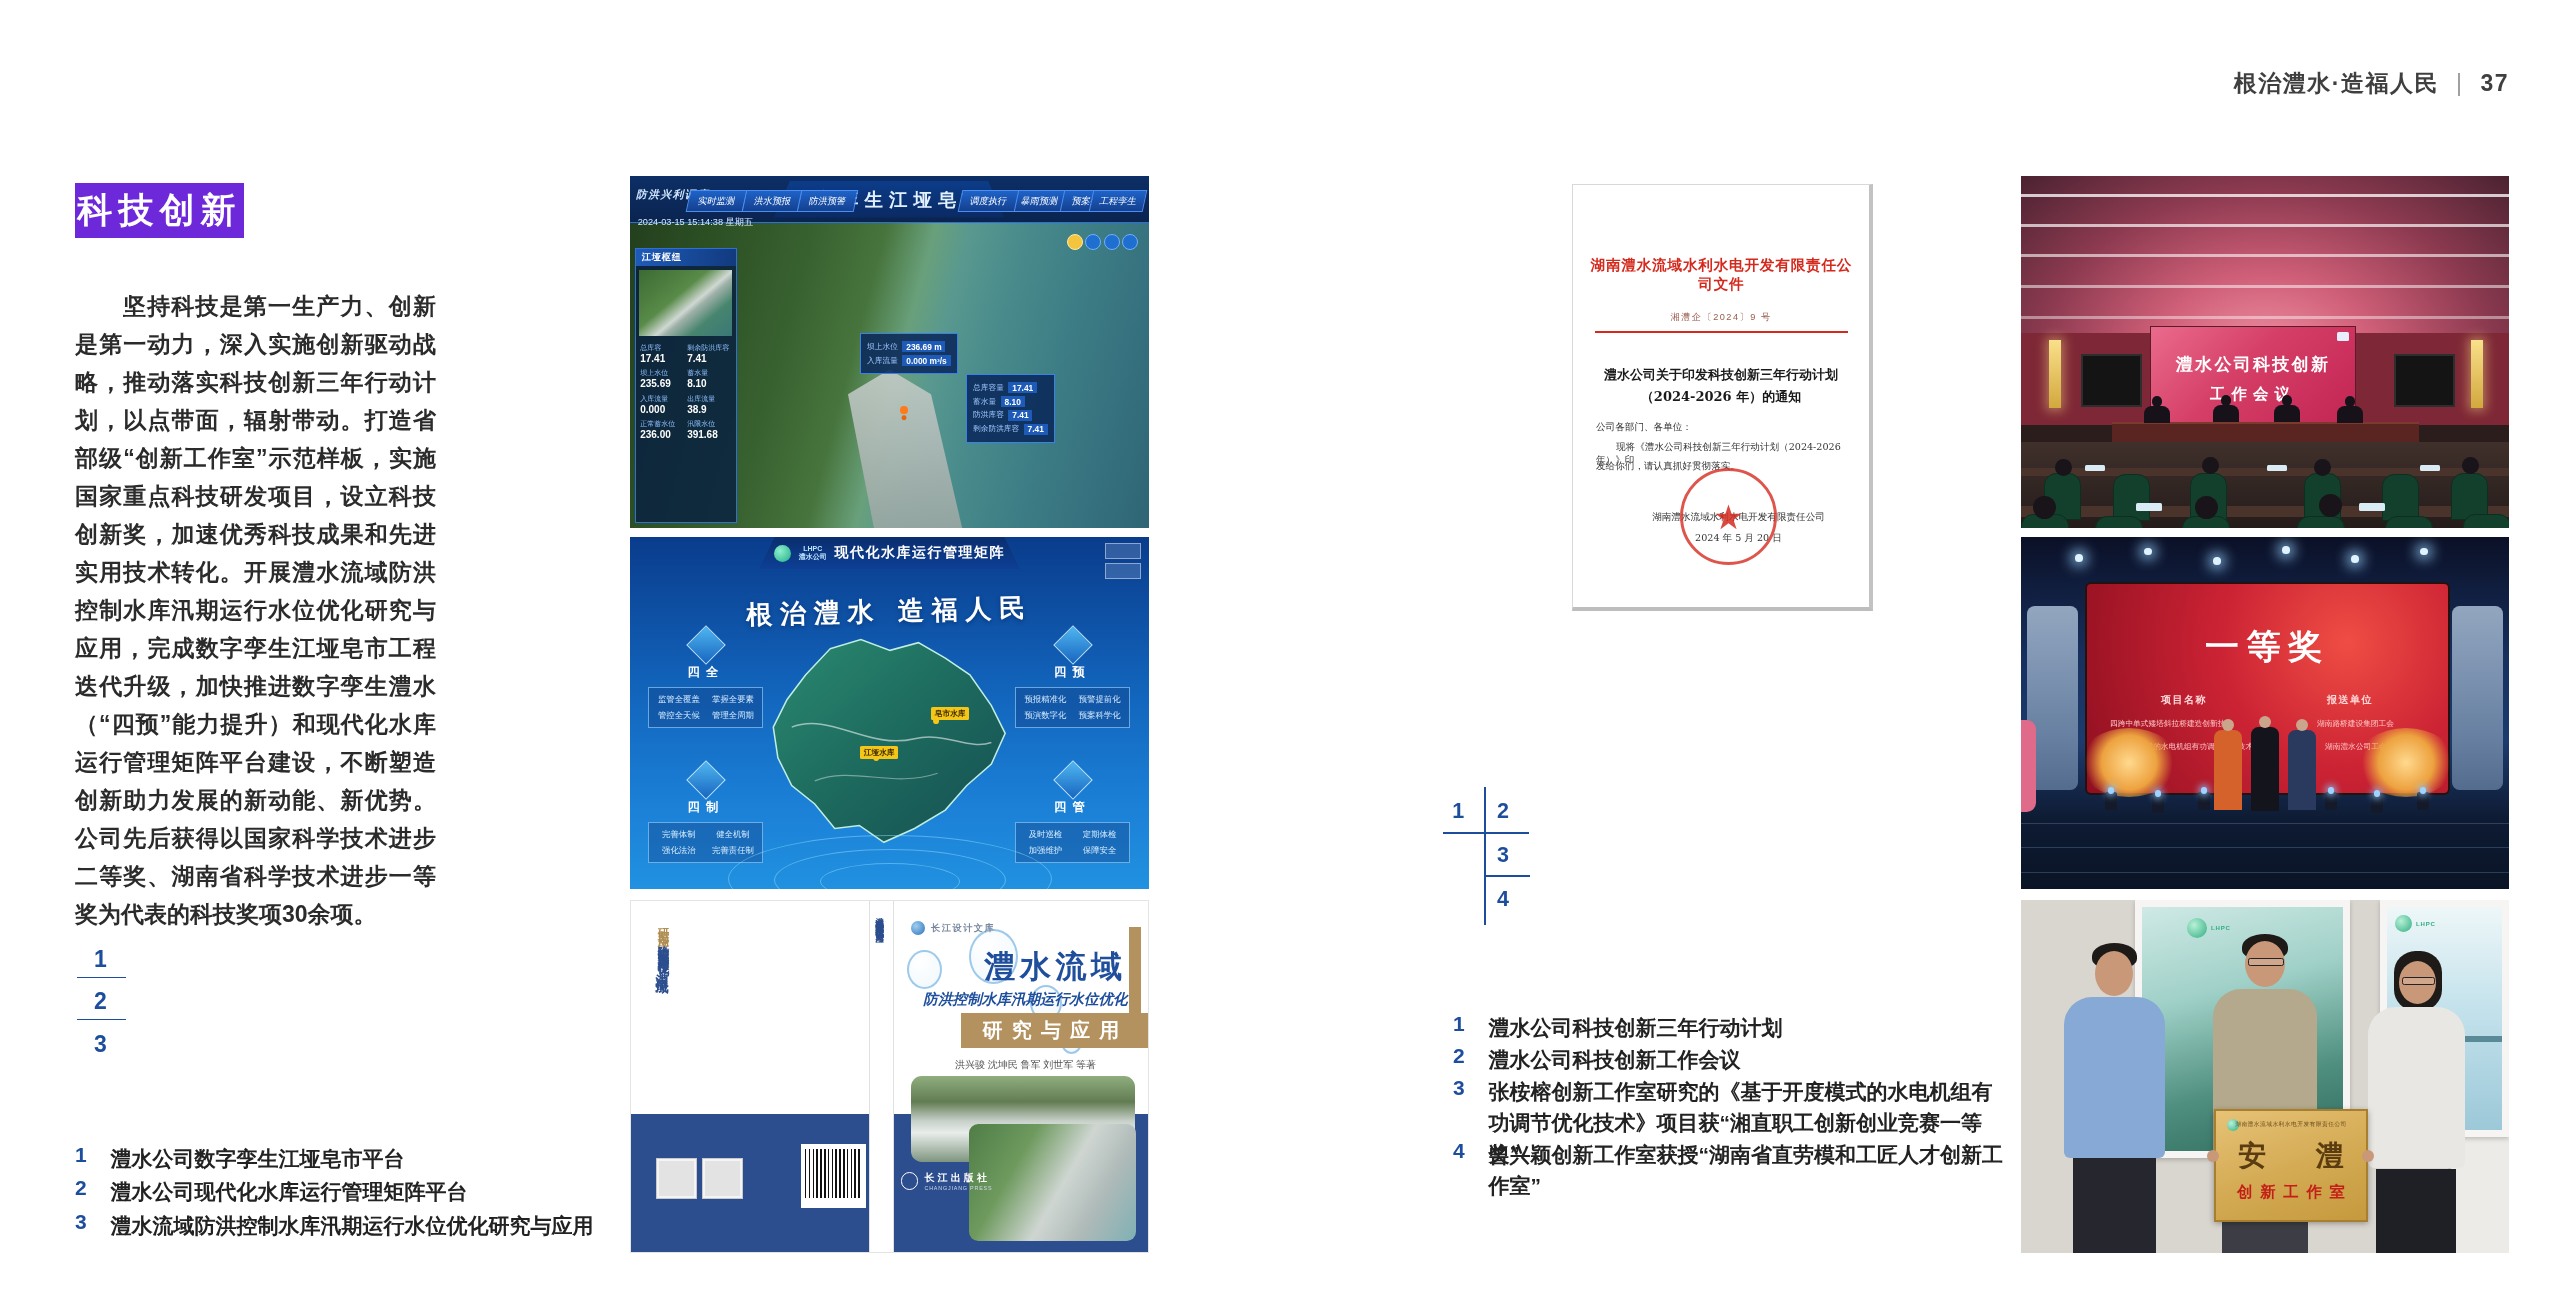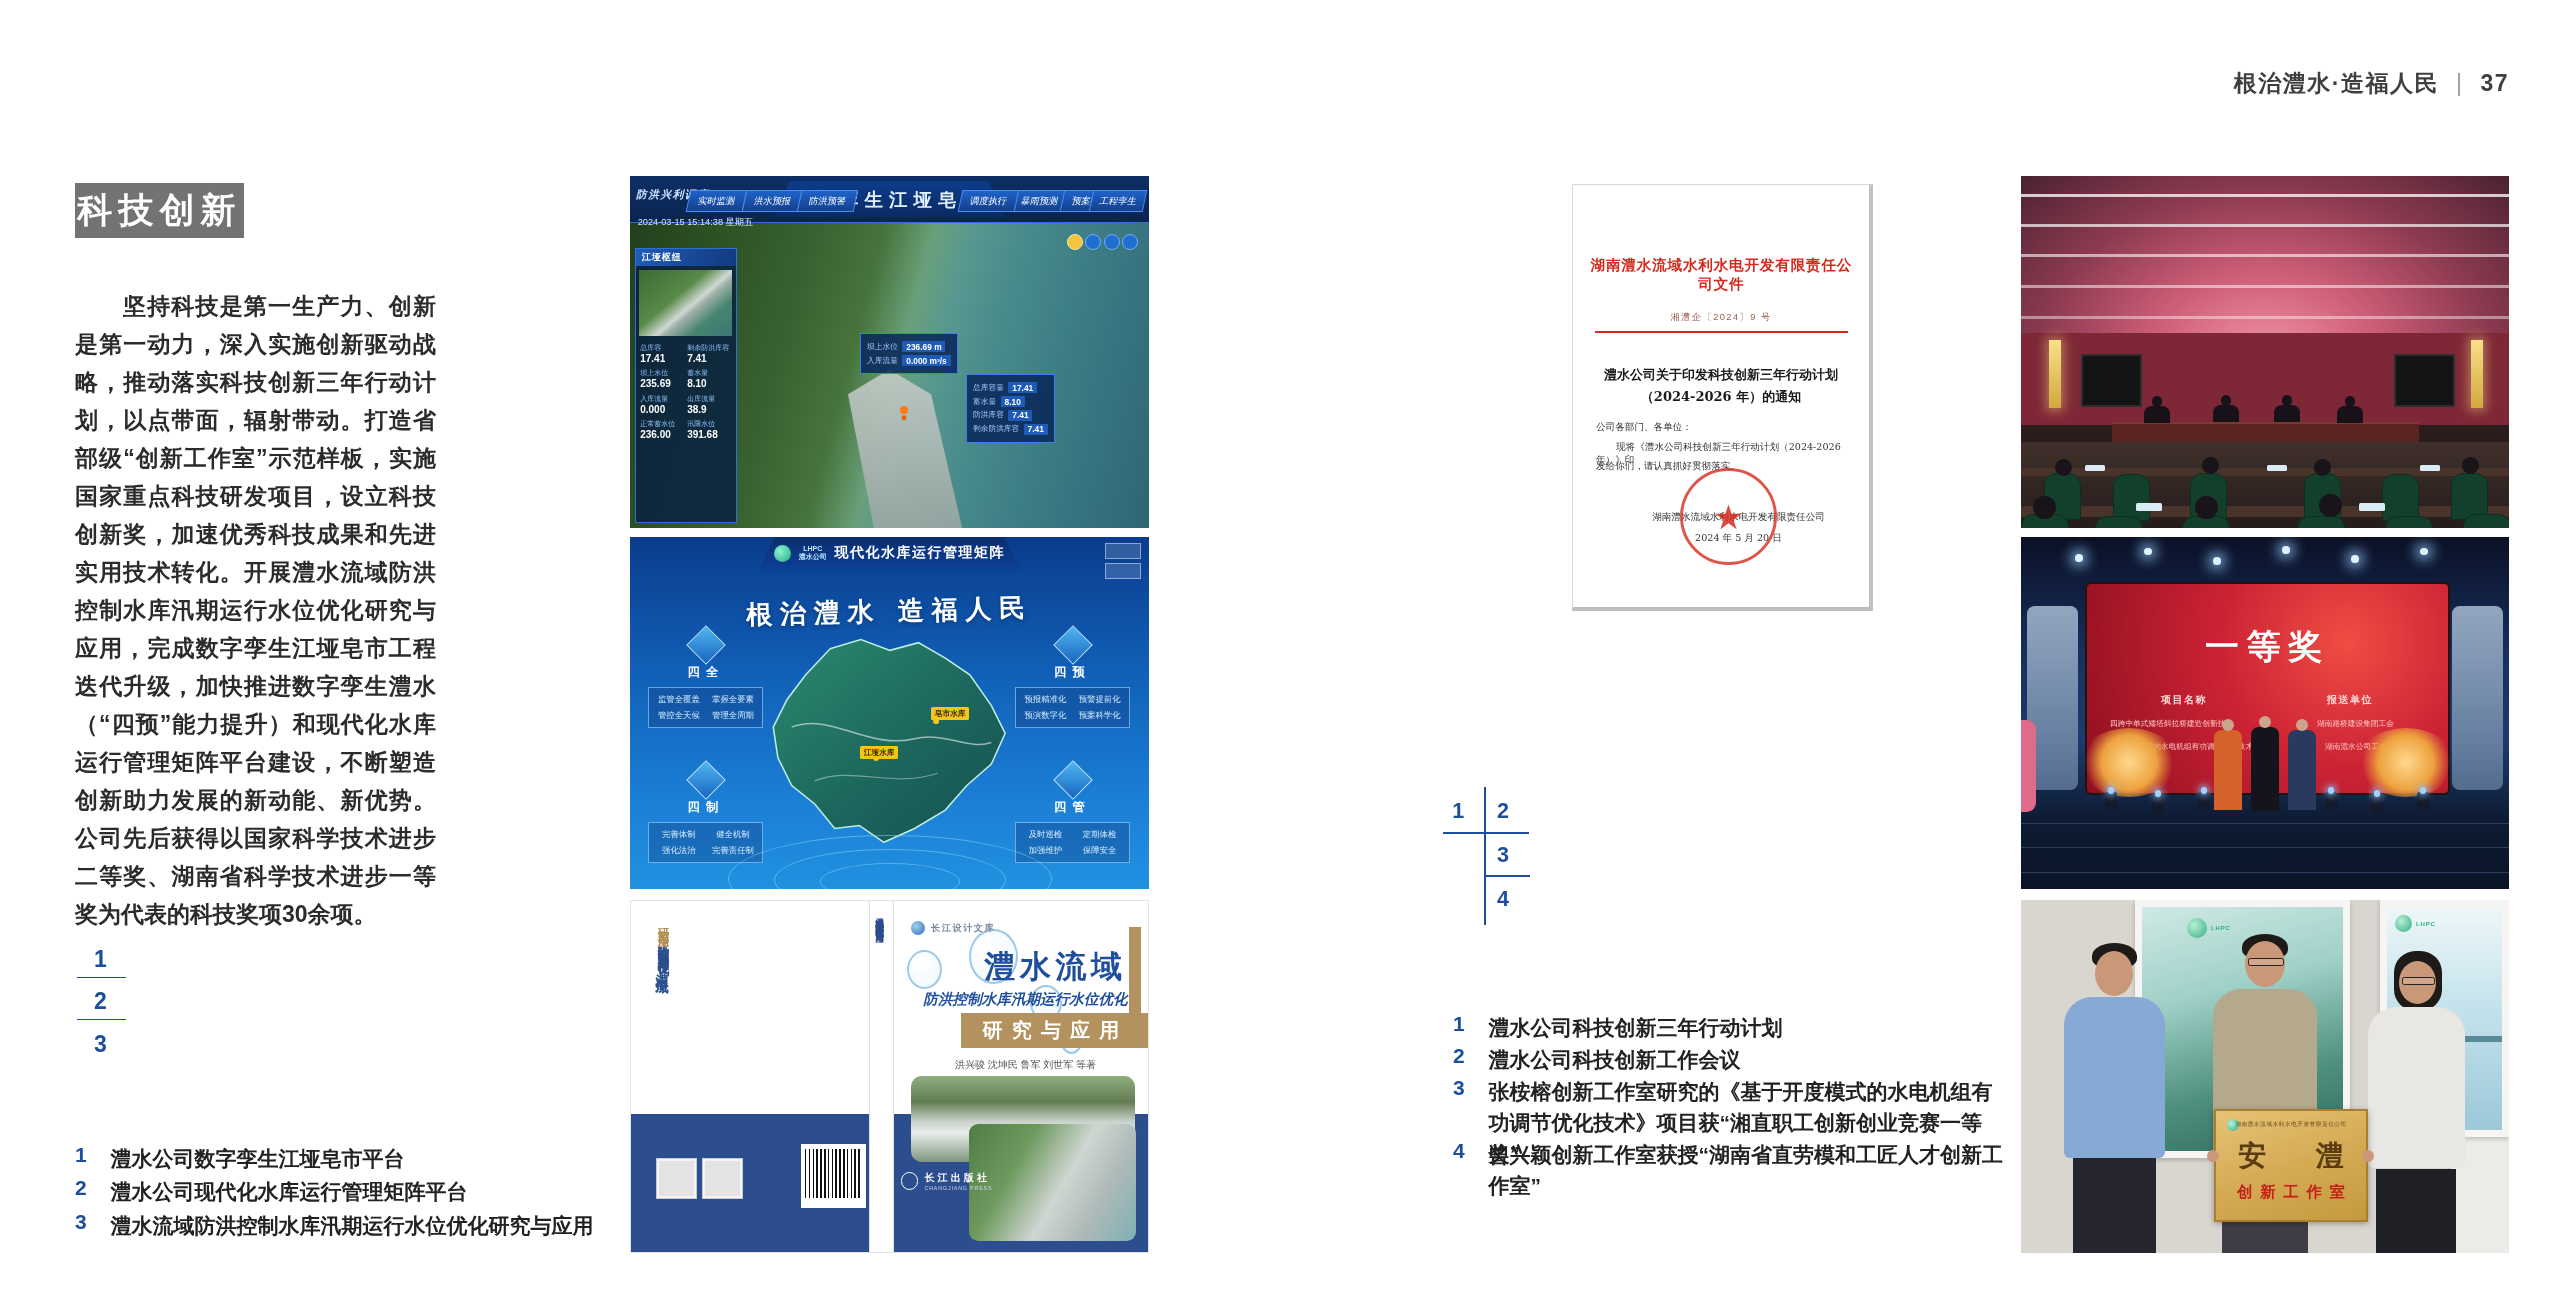--- a/index.html
+++ b/index.html
@@ -6,21 +6,21 @@
   #canvas{position:relative;width:2576px;height:1306px;background:#ffffff;
     font-family:"Liberation Sans","DejaVu Sans",sans-serif;overflow:hidden;}
   .abs{position:absolute;}
 
   
   .hdr{position:absolute;top:68px;font-size:23px;font-weight:bold;color:#3f3f3f;letter-spacing:1.5px;white-space:nowrap;}
   .hdr .sep{color:#9a9a9a;font-weight:normal;margin:0 17px;}
   .hdr .pg{color:#3f3f3f;}
 
   
-  .sec-title{position:absolute;left:75px;top:183px;width:169px;height:55px;background:#737373;color:#fff;
+  .sec-title{position:absolute;left:75px;top:183px;width:169px;height:55px;background:#6d28d9;color:#fff;
     font-size:35px;font-weight:bold;letter-spacing:6.1px;display:flex;align-items:center;justify-content:center;}
   .body-text{position:absolute;left:75px;top:287px;width:361px;font-size:23px;line-height:38px;color:#2b2b2b;
     text-align:justify;text-indent:48px;font-weight:600;}
   .keycol{position:absolute;}
   .keycol .kn{position:absolute;font-size:23px;font-weight:bold;color:#1d4e9e;width:51px;text-align:center;}
   .keycol .kl{position:absolute;height:0;border-top:1.5px solid #1d4e9e;}
   .cap{position:absolute;display:flex;gap:17px;font-size:21px;font-weight:bold;color:#222;}
   .cap .cn{color:#1d4e9e;min-width:18.4px;}
   .cap .ct{line-height:31px;}
 
@@ -480,20 +480,25 @@
       <div class="mt-line" style="top:48px;opacity:.8;"></div>
       <div class="mt-line" style="top:78px;opacity:.7;"></div>
       <div class="mt-line" style="top:109px;opacity:.6;"></div>
       <div class="mt-line" style="top:140px;opacity:.5;"></div>
     </div>
     <div class="mt-wall"></div>
     <div class="mt-tv" style="left:60px;"></div>
     <div class="mt-tv" style="left:373px;"></div>
     <div class="mt-lamp" style="left:28px;"></div>
     <div class="mt-lamp" style="left:450px;"></div>
+    <div class="mt-screen">
+      <div class="mt-logo"></div>
+      <div class="mt-sl" style="margin-top:26px;font-size:17px;letter-spacing:2.3px;">澧水公司科技创新</div>
+      <div class="mt-sl" style="margin-top:7.7px;font-size:15.4px;letter-spacing:6.1px;">工作会议</div>
+    </div>
     <div class="mt-table"></div>
     <div class="mt-person" style="left:123px;top:230px;"></div>
     <div class="mt-person" style="left:192px;top:229px;"></div>
     <div class="mt-person" style="left:253px;top:229px;"></div>
     <div class="mt-person" style="left:316px;top:230px;"></div>
     <div class="mt-floor">
       <div class="mt-desk" style="top:26px;"></div>
       <div class="mt-desk" style="top:64px;height:10.7px;"></div>
       <div class="mt-chair" style="left:23px;top:31px;"></div>
       <div class="mt-chair" style="left:92px;top:32px;"></div>

